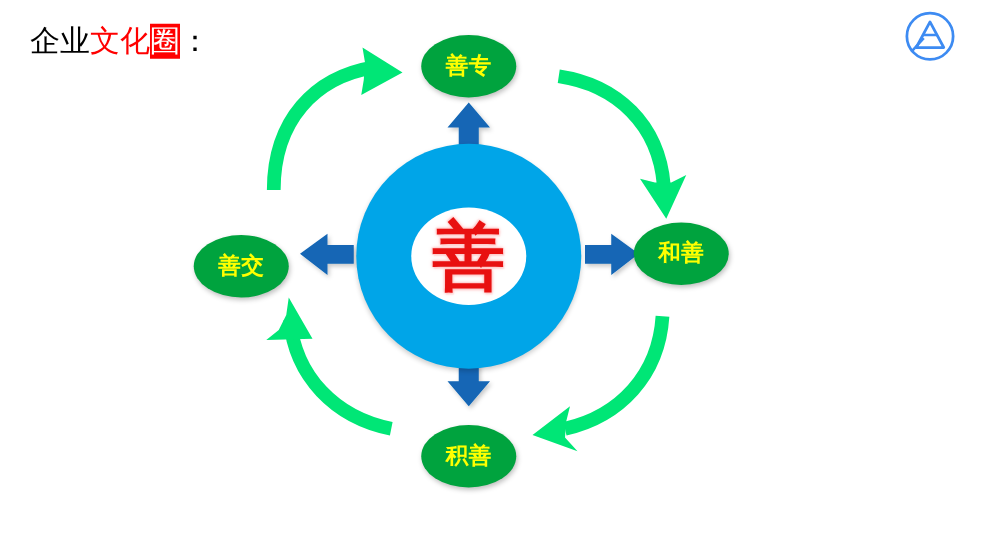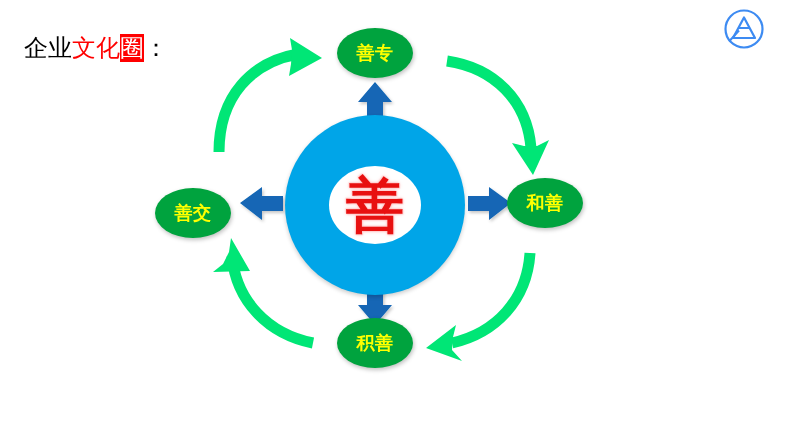--- a/index.html
+++ b/index.html
@@ -15,21 +15,21 @@
     width: 795px;
     height: 441px;
     background: #ffffff;
     overflow: hidden;
   }
 
   
   #title {
     position: absolute;
     left: 24px;
-    top: 33px;
+    top: 18px;
     font-size: 24px;
     line-height: 30px;
     white-space: nowrap;
     letter-spacing: 0px;
   }
   #title .seg-black { color: #000000; }
   #title .seg-red   { color: #ff0000; }
   #title .seg-hl    {
     color: #ffffff;
     background: #ff0000;
@@ -130,21 +130,21 @@
   .node .node-label {
     color: #ffff00;
     font-size: 18px;
     font-weight: bold;
     line-height: 1;
     letter-spacing: 0.5px;
   }
   #node-top    { left: 337px; top: 28px;  }
   #node-left   { left: 155px; top: 188px; }
   #node-right  { left: 507px; top: 178px; }
-  #node-bottom { left: 337px; top: 318px; }
+  #node-bottom { left: 337px; top: 340px; }
 </style>
 </head>
 <body>
 
 <div id="slide">
 
   <div id="title">
     <span class="seg-black">企业</span><span class="seg-red">文化</span><span class="seg-hl">圈</span><span class="seg-black">：</span>
   </div>
 

